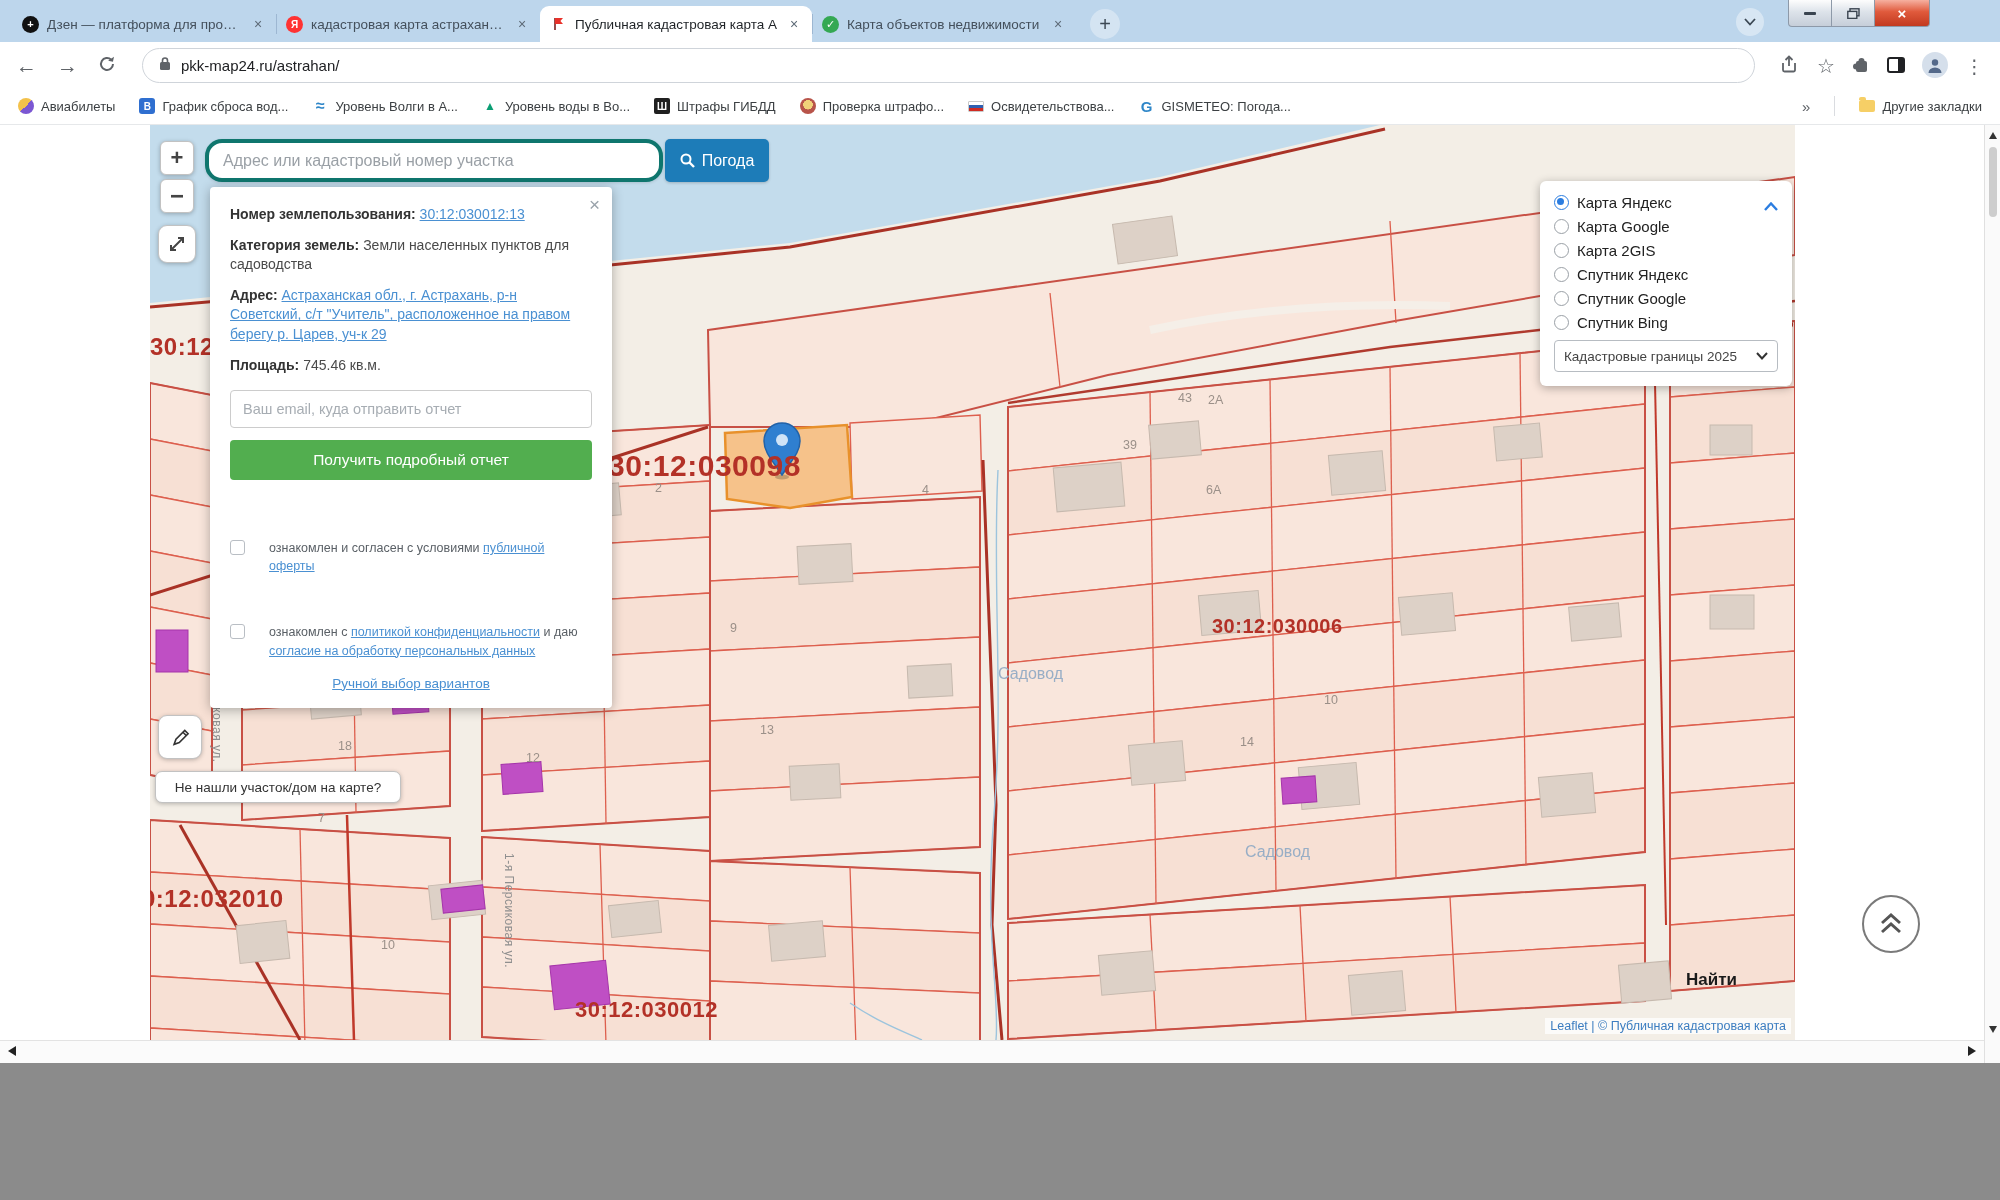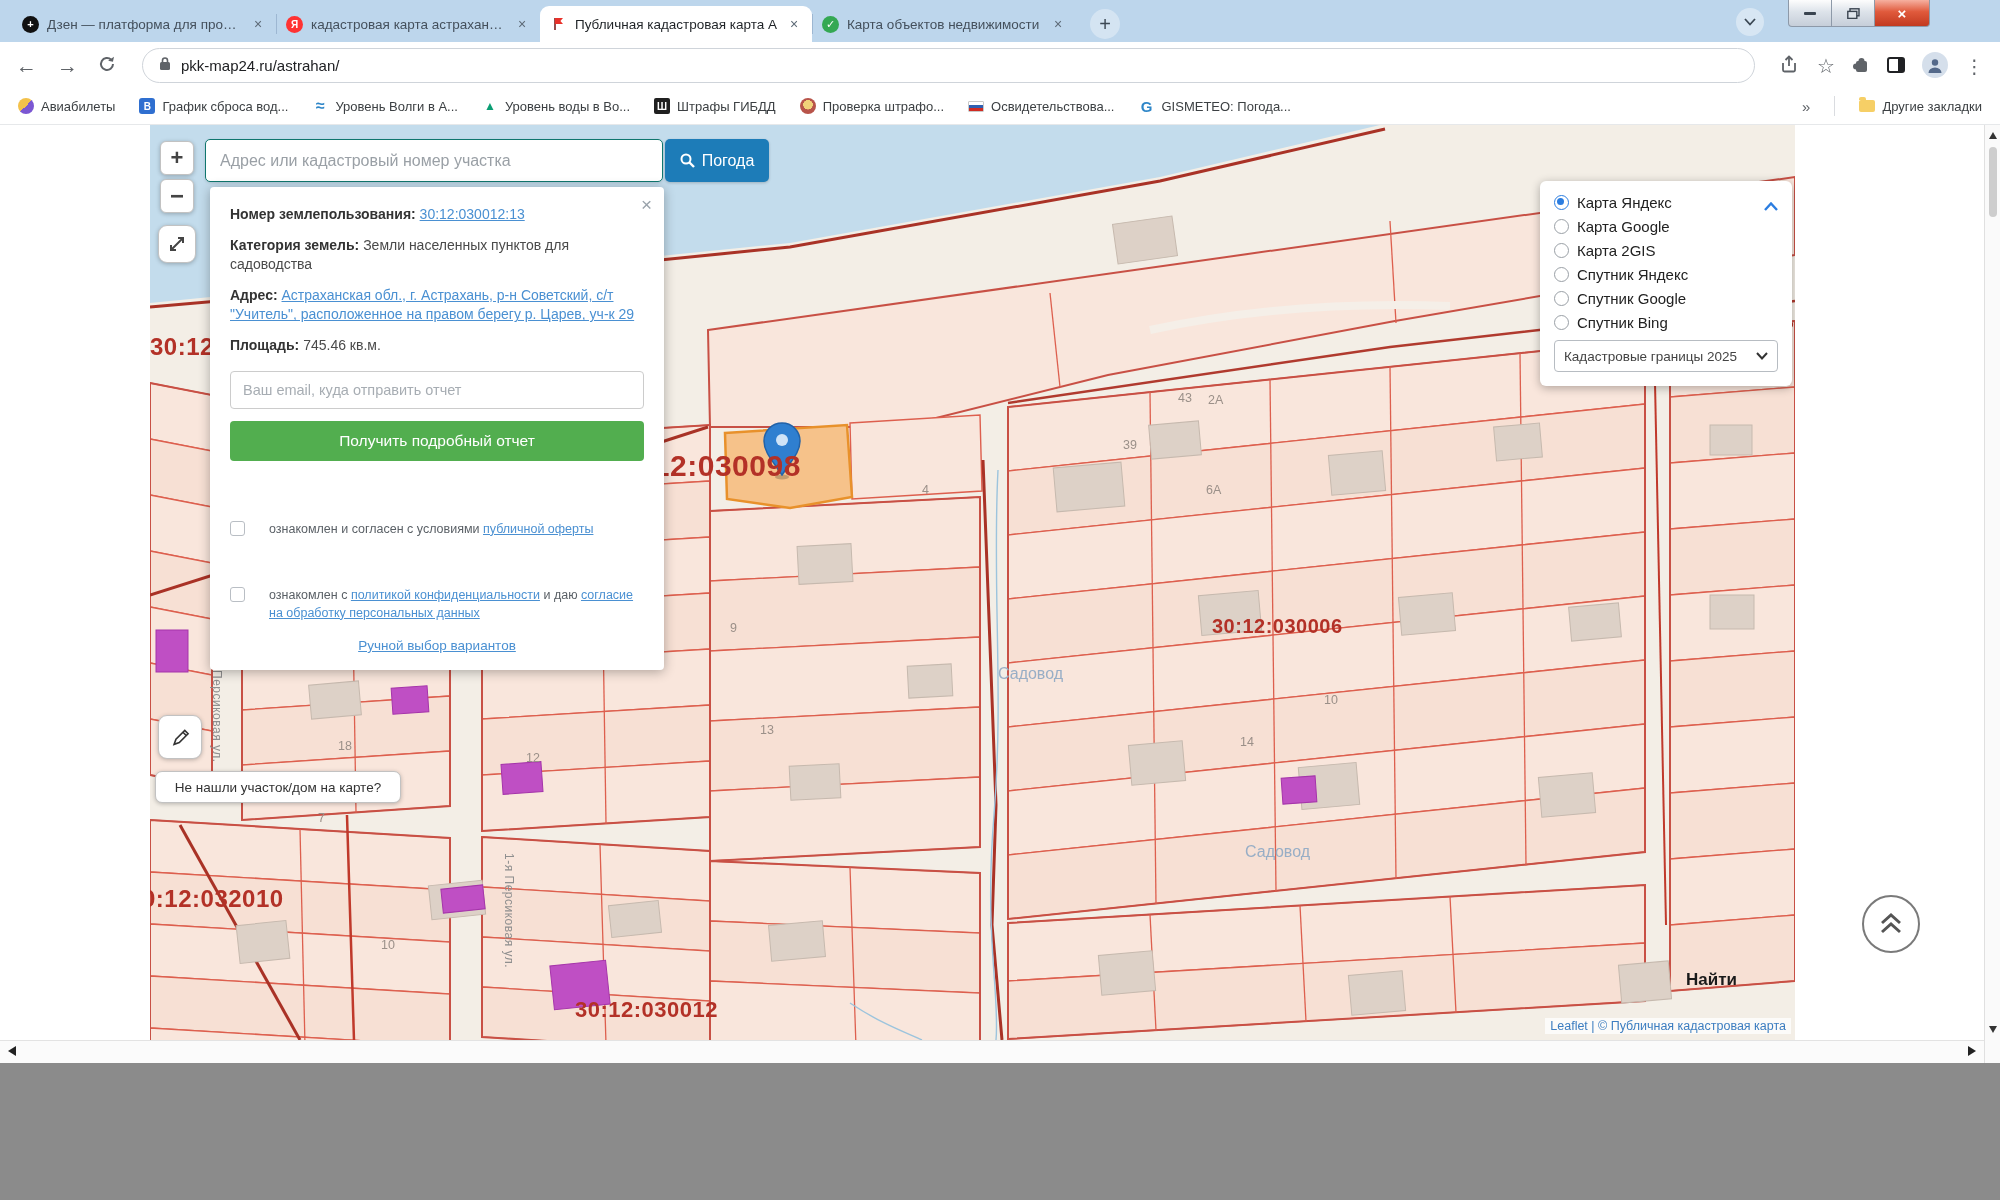--- a/index.html
+++ b/index.html
@@ -79,25 +79,25 @@
   .mapbtn{position:absolute;background:#fff;border:1px solid #c2c2c2;border-radius:6px;box-shadow:0 1px 4px rgba(0,0,0,.25);display:flex;align-items:center;justify-content:center;cursor:pointer;color:#444;}
   .zoomin{left:10px;top:16px;width:34px;height:34px;font-size:22px;font-weight:bold;}
   .zoomin::before{content:'+';}
   .zoomout{left:10px;top:54px;width:34px;height:34px;font-size:24px;font-weight:bold;}
   .zoomout::before{content:'−';}
   .expand{left:8px;top:100px;width:38px;height:38px;border-radius:9px;}
   .pencil{left:8px;top:590px;width:44px;height:44px;border-radius:9px;}
   .notfound{left:5px;top:646px;width:246px;height:32px;border-radius:7px;font-size:13.5px;color:#333;}
 
   .searchwrap{position:absolute;left:55px;top:14px;display:flex;}
-  .searchinput{width:458px;height:43px;border:1px solid #0f766e;border-radius:5px;padding:0 14px;font-size:16px;color:#333;box-shadow:0 1px 3px rgba(0,0,0,.12);outline:none;}
+  .searchinput{width:458px;height:43px;border:4px solid #0f766e;border-radius:17px;padding:0 14px;font-size:16px;color:#333;box-shadow:0 1px 3px rgba(0,0,0,.12);outline:none;}
   .searchinput::placeholder{color:#9aa0a6;}
   .searchbtn{width:104px;height:43px;margin-left:2px;border:none;border-radius:5px;background:var(--accent-blue,#1d7cb8);color:#fff;font-size:16px;display:flex;align-items:center;justify-content:center;gap:7px;cursor:pointer;box-shadow:0 1px 3px rgba(0,0,0,.2);}
 
-  .infopanel{position:absolute;left:60px;top:62px;width:454px;background:#fff;border-radius:4px;box-shadow:0 2px 12px rgba(0,0,0,.3);padding:18px 20px 16px;}
+  .infopanel{position:absolute;left:60px;top:62px;width:402px;background:#fff;border-radius:4px;box-shadow:0 2px 12px rgba(0,0,0,.3);padding:18px 20px 16px;}
   .ipclose{position:absolute;top:8px;right:12px;font-size:19px;color:#9aa3ab;cursor:pointer;line-height:1;}
   .ipclose::before{content:'×';}
   .ifield{margin:0 0 11px;font-size:14px;color:#4a4a4a;line-height:1.4;}
   .ifield b{color:#333;}
   .ilink{color:var(--link,#4a90d2);text-decoration:underline;cursor:pointer;}
   .emailinput{width:100%;height:38px;border:1px solid #ccc;border-radius:4px;padding:12px 12px;font-size:14.5px;color:#333;outline:none;margin:4px 0 12px;}
   .emailinput::placeholder{color:#a7adb3;}
   .greenbtn{width:100%;height:40px;background:var(--green,#52ae4f);border:none;border-radius:4px;color:#fff;font-size:15.5px;cursor:pointer;margin-bottom:11px;}
   .cbrow{display:flex;gap:24px;font-size:12.5px;color:#5a6066;margin-bottom:6px;line-height:1.45;margin-top:48px;}
   .cbox{width:15px;height:15px;border:1px solid #b9bec4;border-radius:3px;background:#fff;flex-shrink:0;margin-top:1px;cursor:pointer;}

